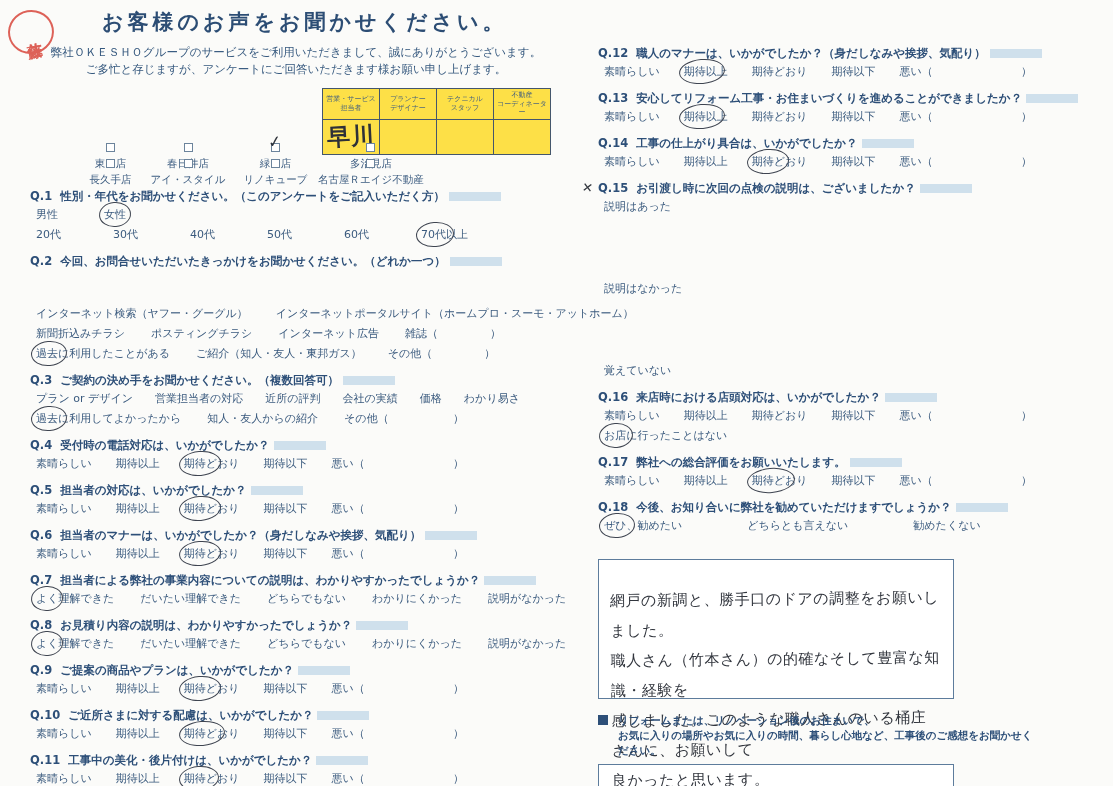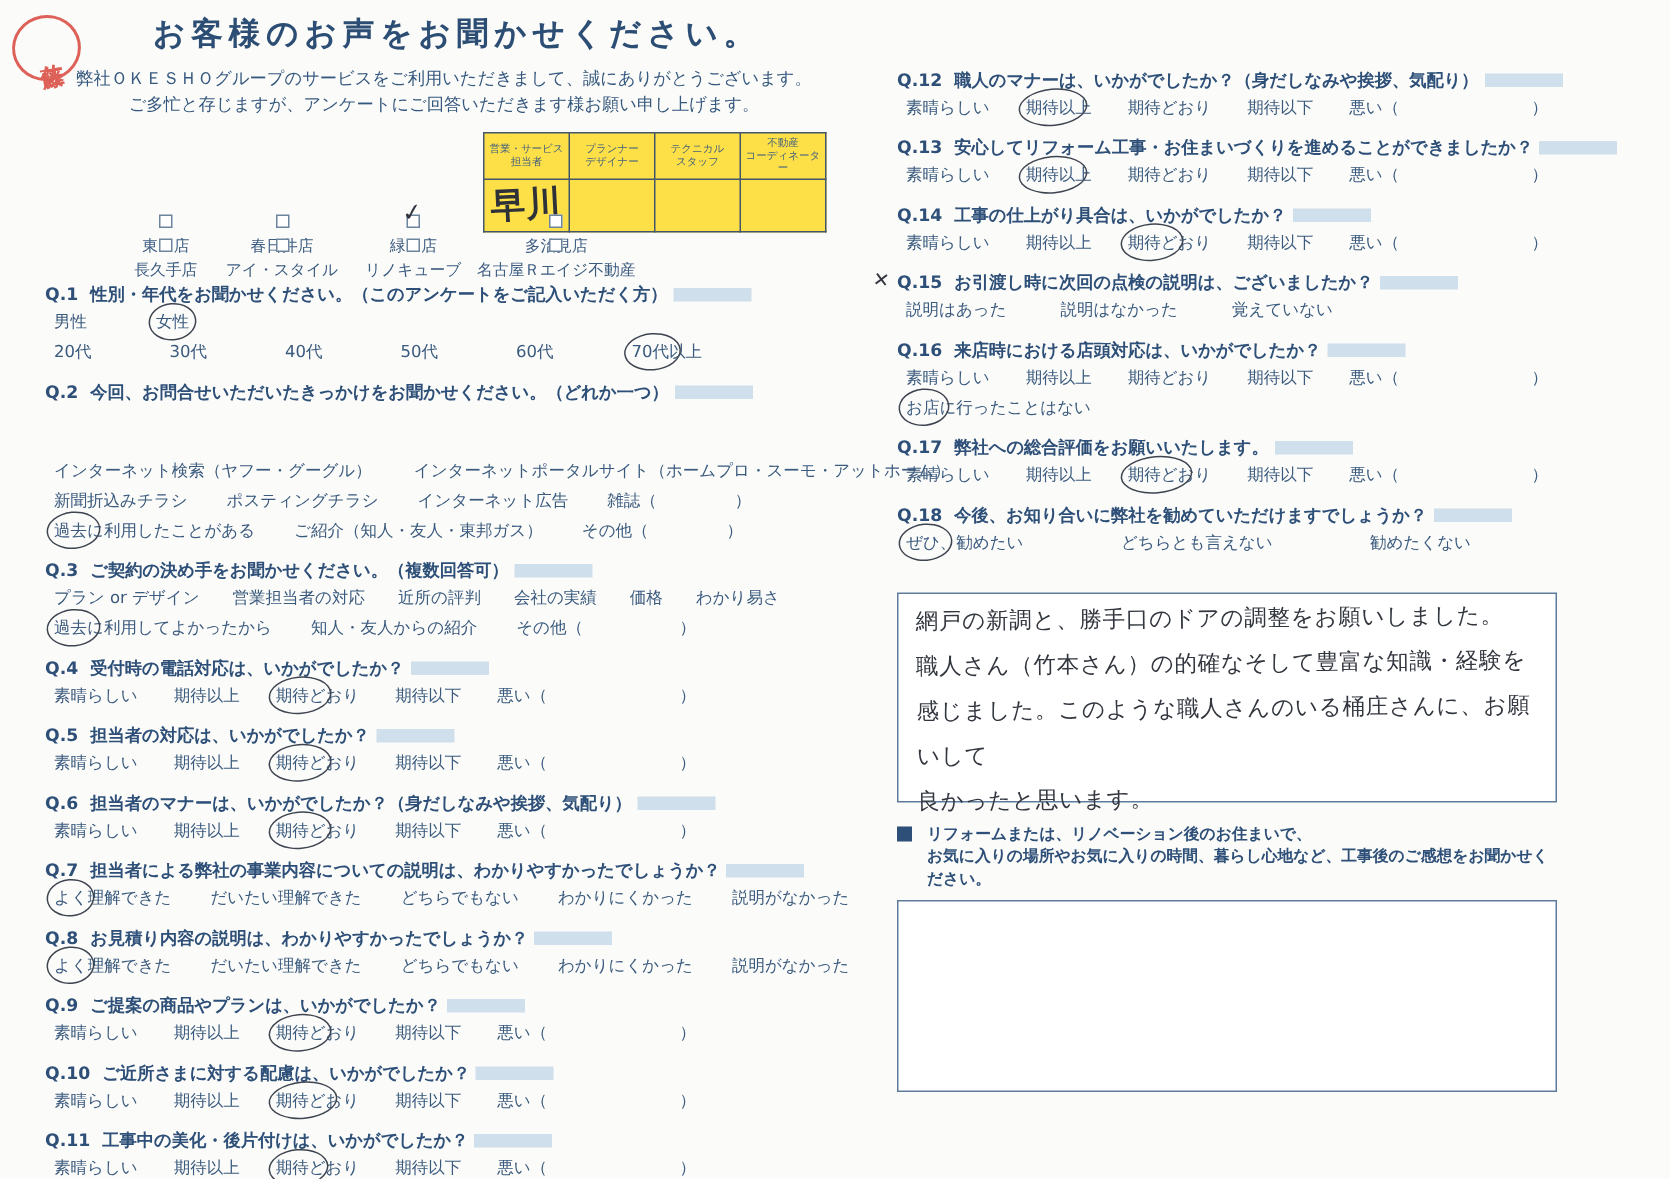--- a/index.html
+++ b/index.html
@@ -56,21 +56,21 @@
   .qh{
     font-size:11.5px;font-weight:bold;color:#2d4f78;line-height:15px;position:relative;white-space:nowrap;
   }
   .qnum{margin-right:8px;}
   .hl{display:inline-block;width:52px;height:9px;background:#cfe0ec;margin-left:4px;vertical-align:-1px;}
   .row{
     display:flex;font-size:11px;color:#3a5a7e;
     line-height:18px;margin-top:2px;padding-left:6px;white-space:nowrap;
   }
   .rw{width:428px;}
-  .g22{gap:22px;}.g24{gap:24px;}.g26{gap:26px;}.g28{gap:28px;margin-top:36px;}.g40{gap:36px;}.g42{gap:52px;}.g45{gap:65px;}.g46{gap:46px;}
+  .g22{gap:22px;}.g24{gap:24px;}.g26{gap:26px;}.g28{gap:28px;margin-top:36px;}.g40{gap:64px;flex-direction:column;}.g42{gap:52px;}.g45{gap:65px;}.g46{gap:46px;}
   .grow{flex:1;}
   .circ{position:relative;}
   .circ::before{
     content:"";position:absolute;left:-5px;top:-4px;
     width:var(--cw,36px);height:23px;
     border:1.5px solid #3e4450;border-radius:50%;
     transform:rotate(-5deg);pointer-events:none;
   }
   .xmark{
     position:absolute;left:-16px;top:-1px;color:#32363e;font-size:13px;
@@ -79,21 +79,21 @@
   
   .cblock{margin-top:24px;}
   .mt14{margin-top:14px;}
   .cprompt{
     font-size:10.5px;font-weight:bold;color:#2d4f78;line-height:15px;
     position:relative;padding-left:20px;
   }
   .bullet{position:absolute;left:0;top:2px;width:10px;height:10px;background:#2d4f78;}
   .cbox{
     border:1.2px solid #5d7c9c;margin-top:6px;background:#fff;
-    padding:1px 12px;box-sizing:border-box;width:440px;
+    padding:24px 12px;box-sizing:border-box;width:356px;
   }
   .h140{height:140px;}
   .h128{height:128px;}
   .hw{
     font-size:15px;color:#32363e;line-height:30px;
     transform:rotate(-0.6deg);letter-spacing:0.5px;
   }
 </style>
 </head>
 <body>

